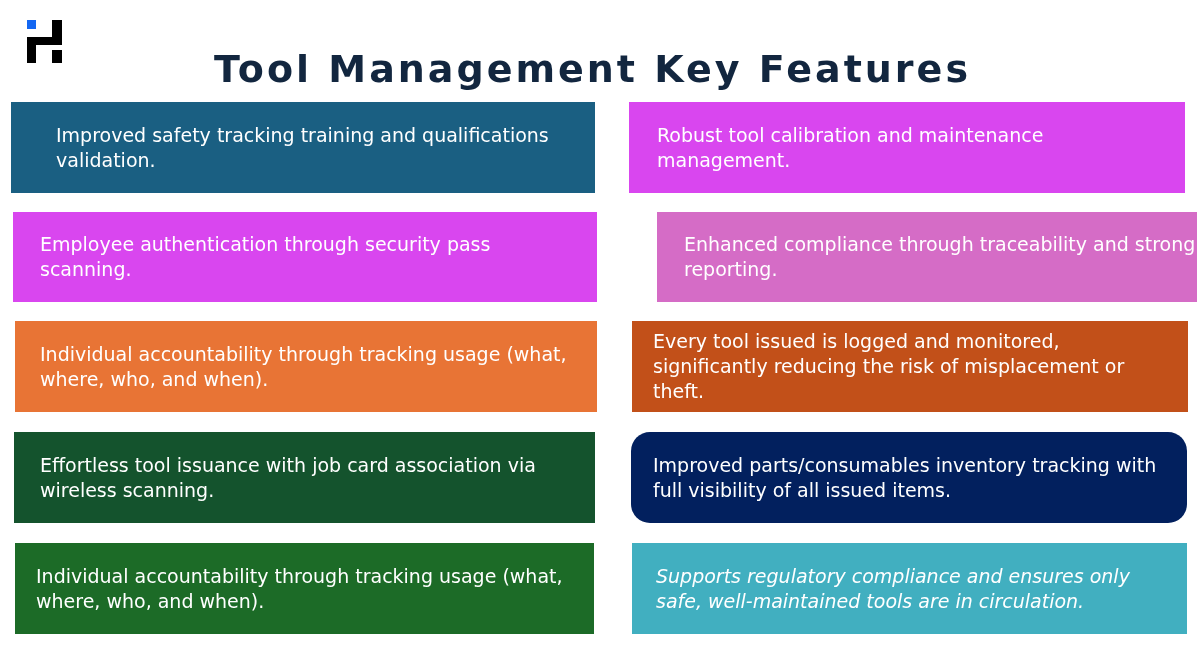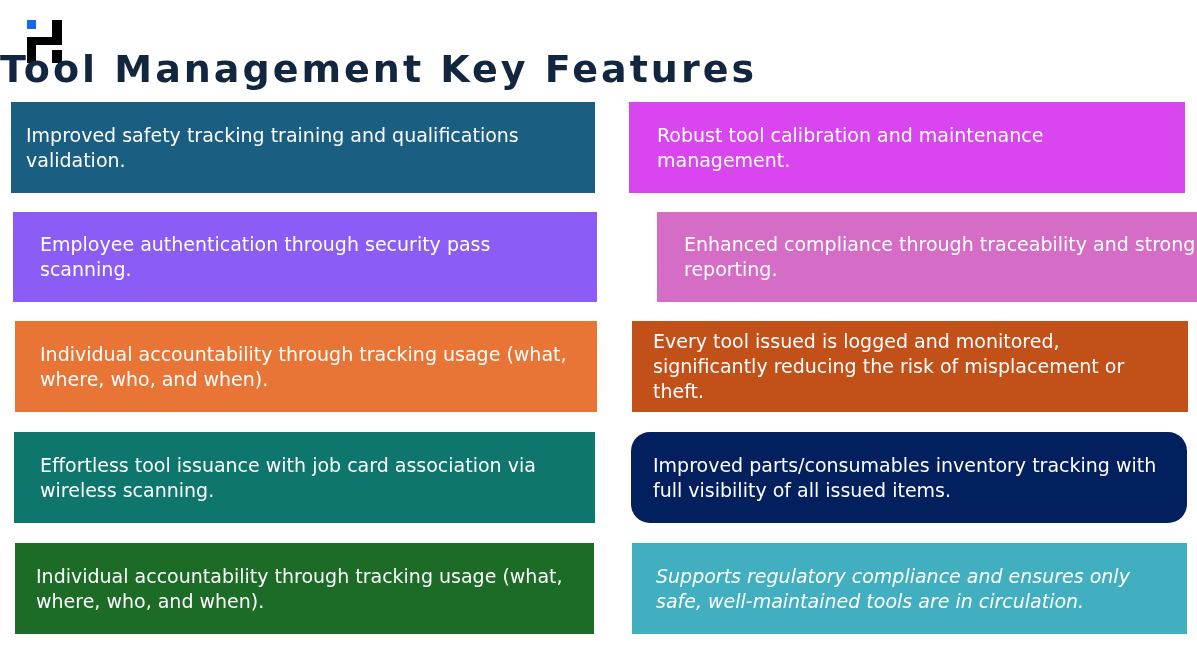--- a/index.html
+++ b/index.html
@@ -58,20 +58,21 @@
       top: 17px;
       width: 35px;
       height: 8px;
       background: #000;
     }
     .page-title {
       position: absolute;
       left: 0;
       top: 16px;
       width: 1185px;
+      text-align: center;
       font-family: "DejaVu Sans", "Liberation Sans", sans-serif;
       font-weight: bold;
       font-size: 38px;
       letter-spacing: 3px;
       line-height: 56px;
     }
     .card {
       position: absolute;
       box-sizing: border-box;
       height: 91px;
@@ -93,30 +94,30 @@
 <div class="logo">
   <div class="sq" style="background: rgb(20, 103, 242);"></div>
   <div class="bar-left"></div>
   <div class="bar-mid"></div>
   <div class="bar-right"></div>
   <div class="bar-right-bottom"></div>
 </div>
 
 <h1 class="page-title" style="color: rgb(18, 38, 63);">Tool Management Key Features</h1>
 
-<div class="card" style="left: 11px; top: 102px; width: 584px; padding-left: 15px; background: rgb(26, 95, 130);">
+<div class="card" style="left: 11px; top: 102px; width: 584px; padding-left: 45px; background: rgb(26, 95, 130);">
   <span class="text">Improved safety tracking training and qualifications validation.</span>
 </div>
-<div class="card" style="left: 13px; top: 212px; width: 584px; height: 90px; padding-left: 27px; background: #8b5cf6;">
+<div class="card" style="left: 13px; top: 212px; width: 584px; height: 90px; padding-left: 27px; background: #d946ef;">
   <span class="text">Employee authentication through security pass scanning.</span>
 </div>
 <div class="card" style="left: 15px; top: 321px; width: 582px; padding-left: 25px; background: rgb(232, 116, 53);">
   <span class="text">Individual accountability through tracking usage (what, where, who, and when).</span>
 </div>
-<div class="card" style="left: 14px; top: 432px; width: 581px; padding-left: 26px; background: #0f766e;">
+<div class="card" style="left: 14px; top: 432px; width: 581px; padding-left: 26px; background: #14532d;">
   <span class="text">Effortless tool issuance with job card association via wireless scanning.</span>
 </div>
 <div class="card" style="left: 15px; top: 543px; width: 579px; padding-left: 21px; background: rgb(28, 107, 39);">
   <span class="text">Individual accountability through tracking usage (what, where, who, and when).</span>
 </div>
 
 <div class="card" style="left: 629px; top: 102px; width: 556px; padding-left: 28px; background: #d946ef;">
   <span class="text">Robust tool calibration and maintenance management.</span>
 </div>
 <div class="card" style="left: 657px; top: 212px; width: 555px; height: 90px; padding-left: 27px; background: rgb(213, 108, 198);">

